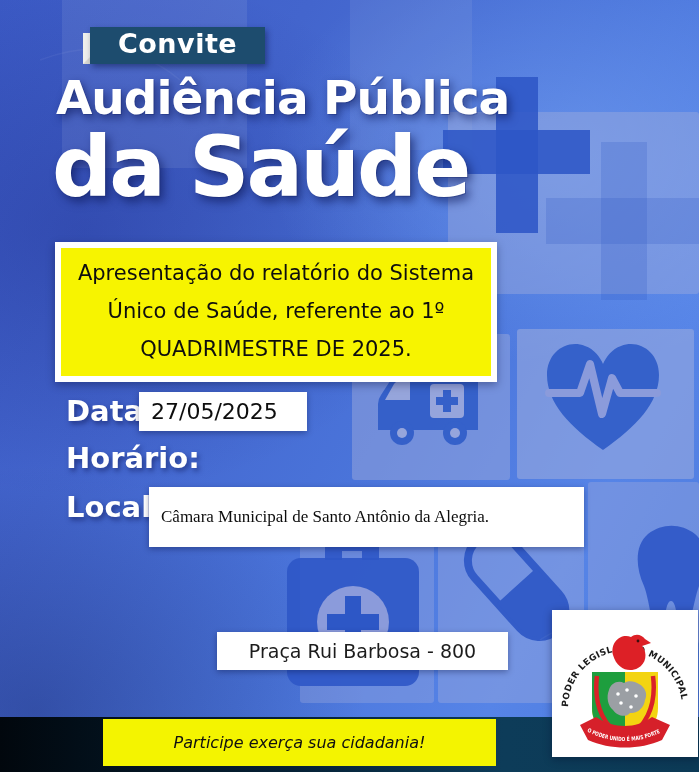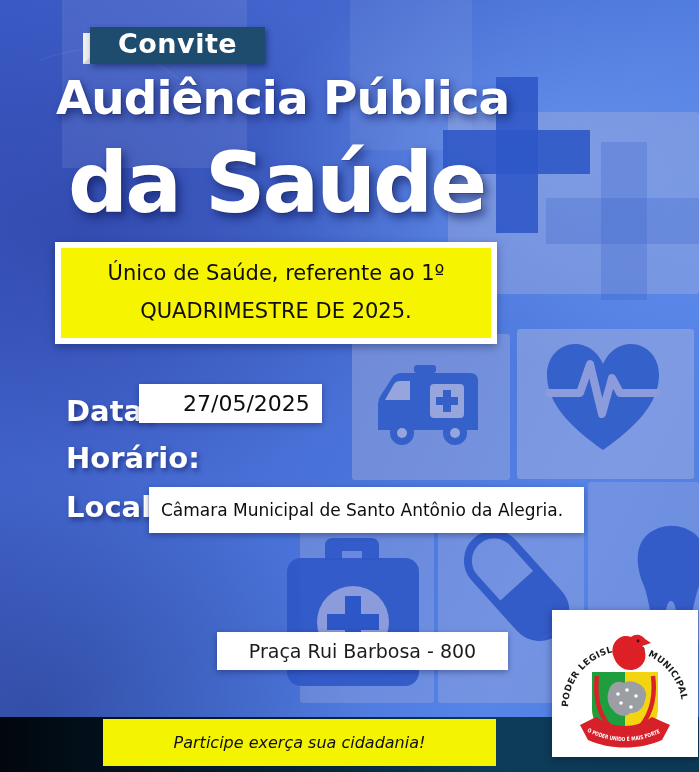--- a/index.html
+++ b/index.html
@@ -15,35 +15,35 @@
   .poster *{box-sizing:border-box;}
   svg.bg{position:absolute;left:0;top:0;}
   .badge-accent{position:absolute;left:83px;top:33px;width:120px;height:31px;
     border-left:7px solid #efefec;border-bottom:7px solid #d8d8d2;}
   .badge{position:absolute;left:90px;top:27px;background:#1d4c6e;color:#fff;
     font-weight:bold;font-size:27px;padding:1px 28px 5px;letter-spacing:.5px;
     box-shadow:2px 3px 6px rgba(5,15,60,.45);}
   .title1{position:absolute;left:56px;top:70px;margin:0;color:#fff;font-weight:bold;
     font-size:47px;letter-spacing:-1px;white-space:nowrap;
     text-shadow:3px 4px 9px rgba(12,22,85,.6),1px 1px 0 rgba(30,45,120,.35);}
-  .title2{position:absolute;left:52px;top:118px;margin:16px;color:#fff;font-weight:bold;
+  .title2{position:absolute;left:52px;top:118px;margin:0;color:#fff;font-weight:bold;
     font-size:84px;letter-spacing:-3px;white-space:nowrap;
     text-shadow:4px 5px 10px rgba(12,22,85,.6),1px 1px 0 rgba(30,45,120,.35);}
   .desc{position:absolute;left:55px;top:242px;width:442px;background:#f7f400;
     border:6px solid #fff;text-align:center;color:#0e0e0e;
     padding:6px 4px 8px;box-shadow:0 3px 8px rgba(0,10,50,.35);}
   .desc div{font-size:21px;line-height:38px;font-weight:500;}
   .lbl{position:absolute;color:#fff;font-weight:bold;font-size:29px;white-space:nowrap;
     text-shadow:2px 3px 5px rgba(12,22,85,.55);}
   .valbox{position:absolute;background:#fff;display:flex;align-items:center;
     color:#0d0d0d;box-shadow:0 2px 6px rgba(0,10,50,.35);}
   .valbox span{padding-left:12px;white-space:nowrap;}
-  .box-data{left:139px;top:384px;width:183px;height:39px;font-size:22px;padding-left:32px;}
+  .box-data{left:139px;top:392px;width:168px;height:39px;font-size:22px;}
   .box-hora{left:178px;top:440px;width:96px;height:37px;font-size:20px;}
-  .box-local{left:149px;top:487px;width:435px;height:46px;font-size:17px;}
+  .box-local{left:149px;top:487px;width:435px;height:60px;font-size:17px;font-family:Liberation Serif, serif;}
   .praca{position:absolute;left:217px;top:632px;width:291px;height:38px;background:#fff;
     display:flex;align-items:center;justify-content:center;
     font-size:19px;color:#1c1c1c;box-shadow:0 2px 6px rgba(0,10,50,.35);}
   .strip{position:absolute;left:0;top:717px;width:699px;height:55px;
     background:linear-gradient(90deg,#01070d 0%,#052136 42%,#0d3c59 72%,#0c3a56 100%);}
   .footer-bar{position:absolute;left:103px;top:719px;width:393px;height:47px;background:#f4f400;
     display:flex;align-items:center;justify-content:center;font-style:italic;
     font-size:16px;font-weight:500;color:#101010;}
   .logo-box{position:absolute;left:552px;top:610px;width:146px;height:147px;background:#fff;
     box-shadow:0 2px 8px rgba(0,10,40,.4);}
@@ -107,20 +107,21 @@
     <path d="M 40 60 Q 120 30 180 80 M 540 640 Q 600 600 660 660" stroke="#ffffff" stroke-width="1.5" opacity="0.05" fill="none"></path>
   </svg>
 
   <div class="badge-accent"></div>
   <div class="badge">Convite</div>
 
   <h1 class="title1">Audiência Pública</h1>
   <h1 class="title2">da Saúde</h1>
 
   <div class="desc">
+    <div>Apresentação do relatório do Sistema</div>
     <div>Único de Saúde, referente ao 1º</div>
     <div>QUADRIMESTRE DE 2025.</div>
   </div>
 
   <div class="lbl" style="left:66px;top:394px">Data:</div>
   <div class="valbox box-data">
     <span>27/05/2025</span>
   </div>
 
   <div class="lbl" style="left:66px;top:441px">Horário:</div>

